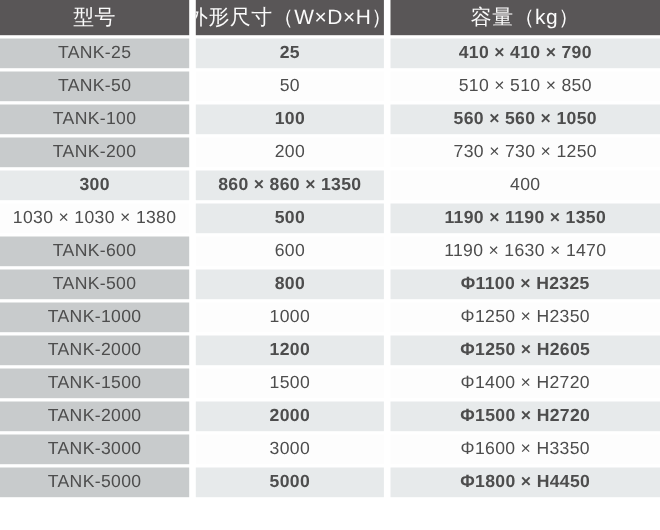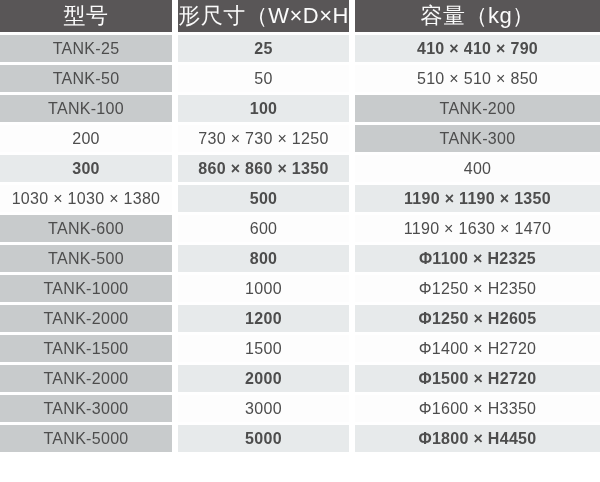--- a/index.html
+++ b/index.html
@@ -29,21 +29,21 @@
     justify-content: center;
     font-size: 16px;
     color: var(--cell-text, #4d4d4d);
     letter-spacing: 0.3px;
     white-space: nowrap;
     overflow: hidden;
   }
   .hcell {
     background: var(--header-bg, #595657);
     color: var(--header-text, #fbfbfb);
-    font-size: 22px;
+    font-size: 19px;
     letter-spacing: 0.5px;
   }
   .model-cell {
     background: var(--model-col-bg, #c8cbcc);
   }
   .row-odd { background: var(--row-odd-bg, #e7eaeb); font-weight: bold; }
   .row-even { background: var(--row-even-bg, #fdfdfd); }
 </style>
 </head>
 <body>
@@ -55,24 +55,24 @@
     <div class="cell hcell">容量（kg）</div>
 
   <div class="cell model-cell">TANK-25</div>
       <div class="cell row-odd">25</div>
       <div class="cell row-odd">410 × 410 × 790</div>
       <div class="cell model-cell">TANK-50</div>
       <div class="cell row-even">50</div>
       <div class="cell row-even">510 × 510 × 850</div>
       <div class="cell model-cell">TANK-100</div>
       <div class="cell row-odd">100</div>
+      <div class="cell row-odd">560 × 560 × 1050</div>
       <div class="cell model-cell">TANK-200</div>
       <div class="cell row-even">200</div>
       <div class="cell row-even">730 × 730 × 1250</div>
-      <div class="cell model-cell">TANK-300</div>
       <div class="cell row-odd">300</div>
       <div class="cell row-odd">860 × 860 × 1350</div>
       <div class="cell row-even">400</div>
       <div class="cell row-even">1030 × 1030 × 1380</div>
       <div class="cell row-odd">500</div>
       <div class="cell row-odd">1190 × 1190 × 1350</div>
       <div class="cell model-cell">TANK-600</div>
       <div class="cell row-even">600</div>
       <div class="cell row-even">1190 × 1630 × 1470</div>
       <div class="cell model-cell">TANK-500</div>

